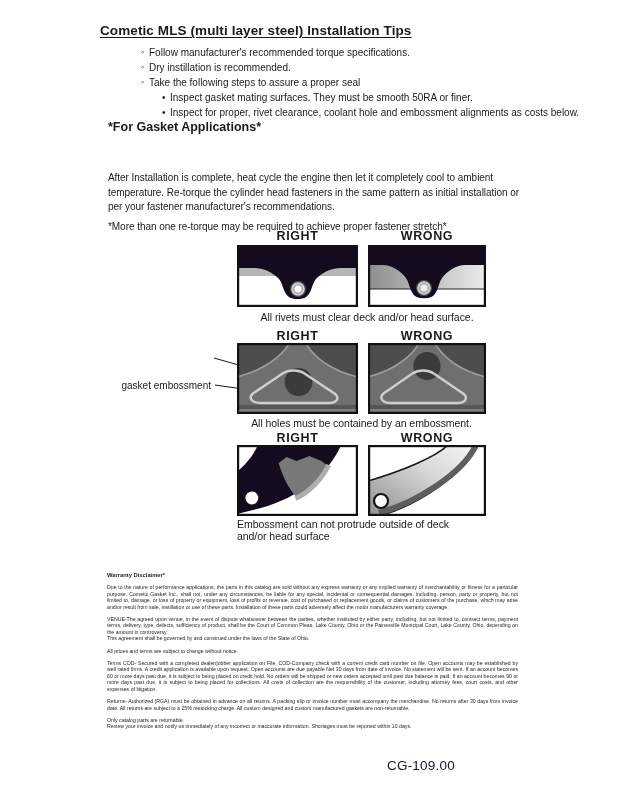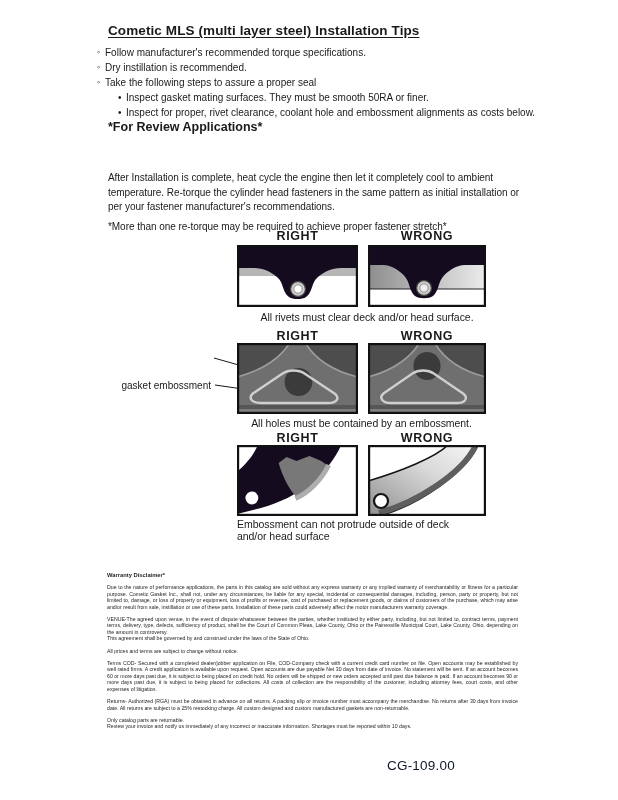--- a/index.html
+++ b/index.html
@@ -4,25 +4,25 @@
 <style>
   * { margin:0; padding:0; box-sizing:border-box; }
   html,body { background:#ffffff; }
   #page {
     position:relative; width:618px; height:800px; background:#ffffff;
     font-family:"Liberation Sans", sans-serif; color:#1a1a1a; overflow:hidden;
   }
   .abs { position:absolute; }
   
   .doc-title {
-    left:108px; top:23px; font-size:13.5px; font-weight:bold;
+    left:100px; top:23px; font-size:13.5px; font-weight:bold;
     text-decoration:underline; text-underline-offset:2px; letter-spacing:0.1px;
   }
   .bullets { left:97px; top:45px; width:440px; font-size:10px; line-height:15px; }
-  .bullet-line { white-space:nowrap; }
+  .bullet-line { white-space:nowrap;margin-left:44px; }
   .bullet-line .marker { display:inline-block; width:8px; font-size:9px; vertical-align:top; }
   .bullet-line.sub { padding-left:21px; }
   .bullet-line.sub .marker { font-size:10px; }
   .section-head { left:108px; top:120px; font-size:12.5px; font-weight:bold; }
   .para { left:108px; width:420px; font-size:10px; line-height:14.5px; letter-spacing:-0.05px; }
   .p1 { top:137px; }
   .p2 { top:171px; }
   .p3 { top:220px; }
   
   .fig-head { font-size:12.5px; font-weight:bold; letter-spacing:0.6px; text-align:center; }
@@ -60,21 +60,21 @@
   <div class="abs doc-title">Cometic MLS (multi layer steel) Installation Tips</div>
 
   <div class="abs bullets">
     <div class="bullet-line"><span class="marker">◦</span><span>Follow manufacturer's recommended torque specifications.</span></div>
     <div class="bullet-line"><span class="marker">◦</span><span>Dry instillation is recommended.</span></div>
     <div class="bullet-line"><span class="marker">◦</span><span>Take the following steps to assure a proper seal</span></div>
     <div class="bullet-line sub"><span class="marker">•</span><span>Inspect gasket mating surfaces.  They must be smooth 50RA or finer.</span></div>
     <div class="bullet-line sub"><span class="marker">•</span><span>Inspect for proper, rivet clearance, coolant hole and embossment alignments as costs below.</span></div>
   </div>
 
-  <div class="abs section-head">*For Review Applications*</div>
+  <div class="abs section-head">*For Gasket Applications*</div>
   <div class="abs para p2">After Installation is complete, heat cycle the engine then let it completely cool to ambient temperature. Re-torque the cylinder head fasteners in the same pattern as initial installation or per your fastener manufacturer's recommendations.</div>
   <div class="abs para p3">*More than one re-torque may be required to achieve proper fastener stretch*</div>
 
   <div class="abs fig-head hd-c1 r1-hd">RIGHT</div>
   <div class="abs fig-head hd-c2 r1-hd">WRONG</div>
 
   <div class="abs fig-img img-c1 r1-img">
     <svg viewBox="0 0 121 62" preserveAspectRatio="none">
       <rect width="121" height="62" fill="#ffffff"></rect>
       <rect x="0" y="23" width="121" height="8" fill="#b6b6b6"></rect>

